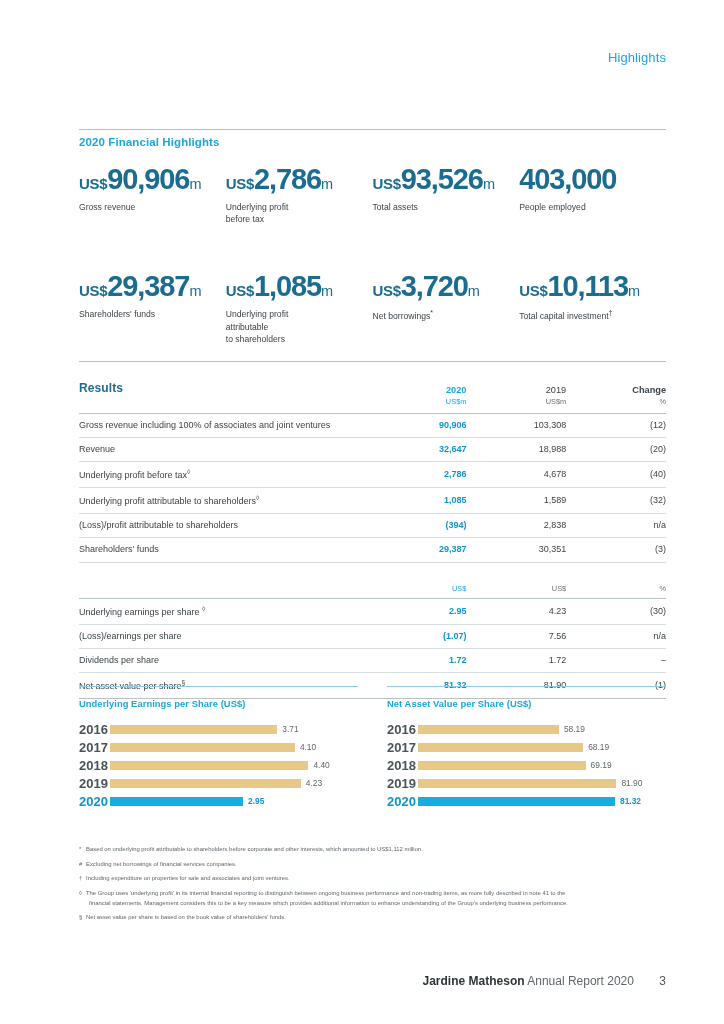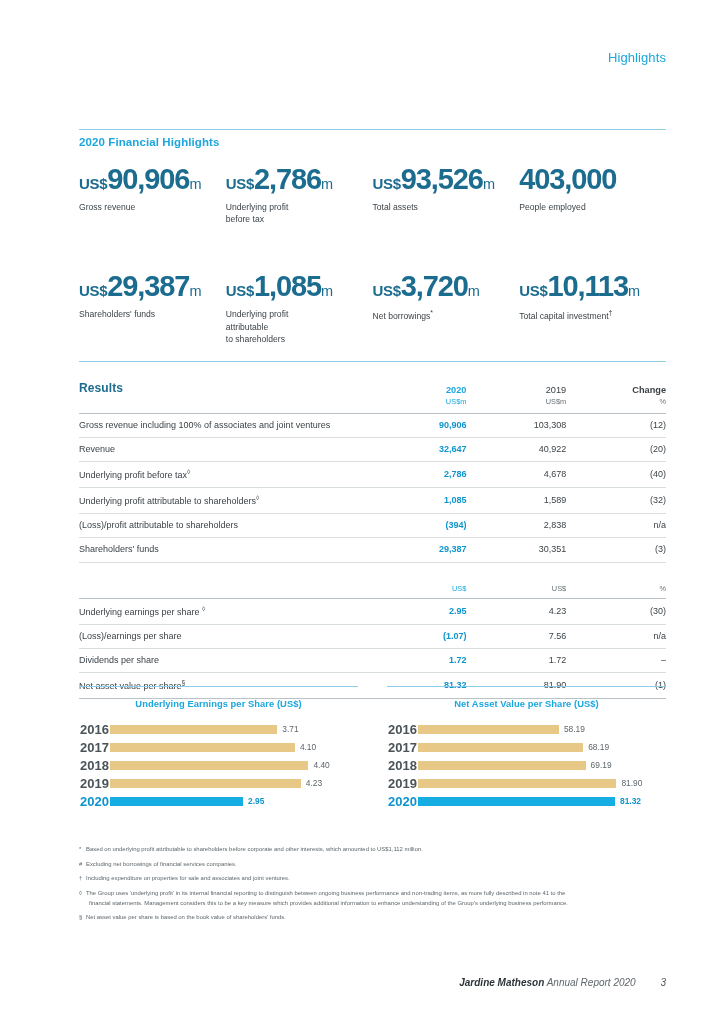--- a/index.html
+++ b/index.html
@@ -150,21 +150,20 @@
   col.c-2019 { width: 17%; }
   col.c-chg  { width: 17%; }
 
   
   .charts {
     position: absolute;
     left: 79px; right: 58px;
     top: 686px;
     display: flex;
     gap: 29px;
-    text-align: center;
   }
   .chart { flex: 1; }
   .chart-rule {
     height: 1px;
     background: #8ecdea;
     margin-bottom: 11px;
   }
   .chart-title {
     font-size: 9.4px;
     font-weight: 700;
@@ -219,24 +218,23 @@
     line-height: 1.62;
   }
   .fn-text { flex: 1; }
   .fn-text .ind { display: block; padding-left: 3px; }
 
   
   .footer {
     position: absolute;
     right: 58px;
     bottom: 36px;
-    font-size: 10px;
+    font-size: 12px;
     color: #4e575c;
     white-space: nowrap;
-    font-style: italic;
   }
   .footer .brand { font-weight: 700; color: #2d3539; }
   .footer .rep { color: #5e666b; }
   .footer .pg { margin-left: 22px; font-weight: 400; color: #4e575c; }
 </style>
 </head>
 <body>
 
 <div class="page">
 
@@ -311,21 +309,21 @@
       <tbody id="results-body">
           <tr>
             <td class="lbl">Gross revenue including 100% of associates and joint ventures</td>
             <td class="v2020">90,906</td>
             <td>103,308</td>
             <td>(12)</td>
           </tr>
           <tr>
             <td class="lbl">Revenue</td>
             <td class="v2020">32,647</td>
-            <td>40,922</td>
+            <td>18,988</td>
             <td>(20)</td>
           </tr>
           <tr>
             <td class="lbl">Underlying profit before tax<sup>◊</sup></td>
             <td class="v2020">2,786</td>
             <td>4,678</td>
             <td>(40)</td>
           </tr>
           <tr>
             <td class="lbl">Underlying profit attributable to shareholders<sup>◊</sup></td>

